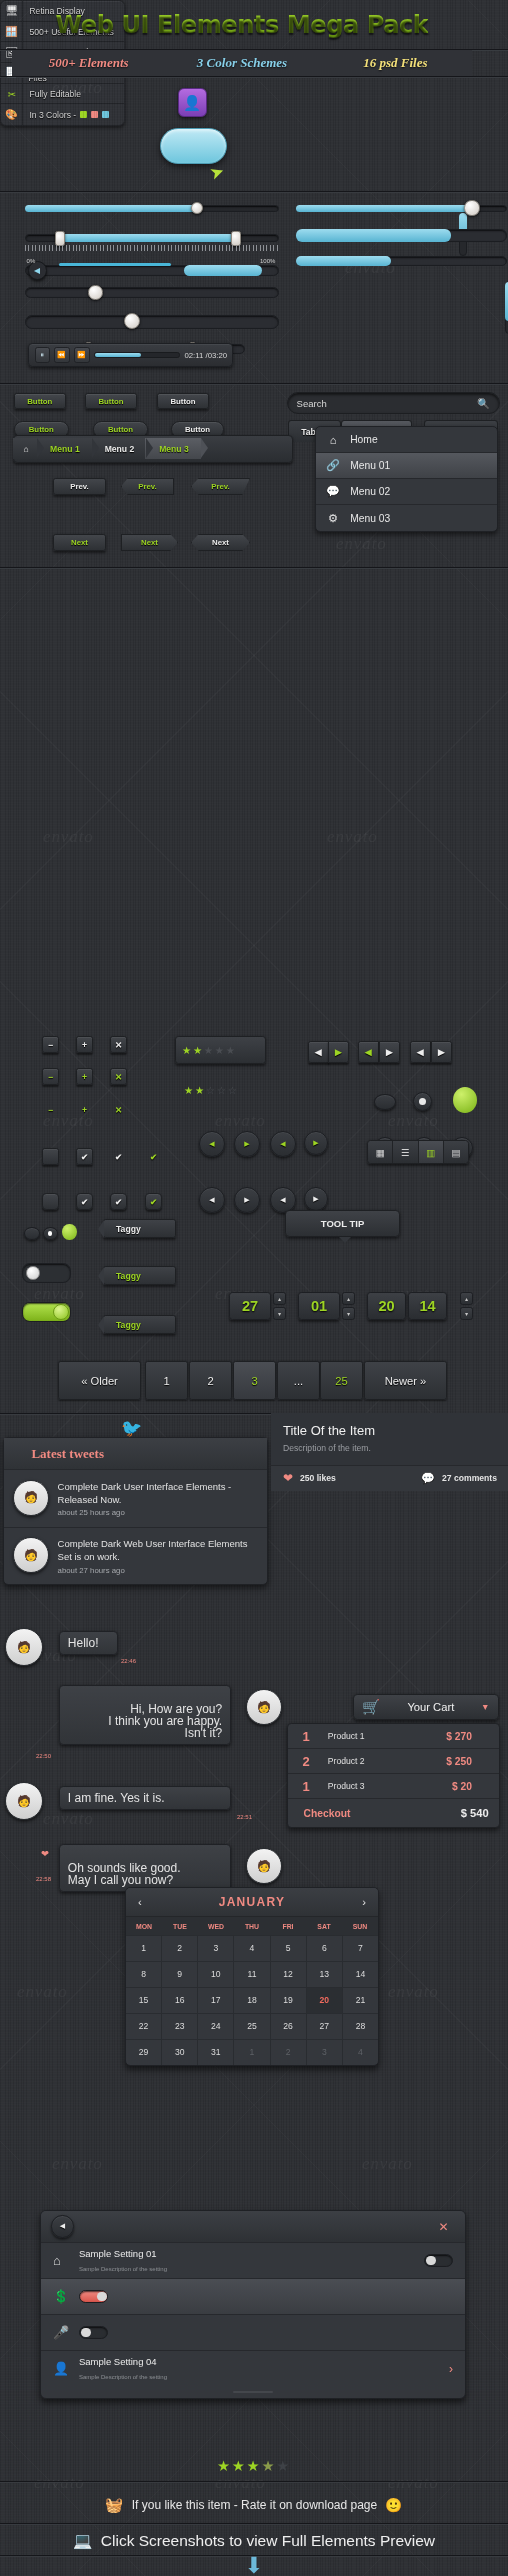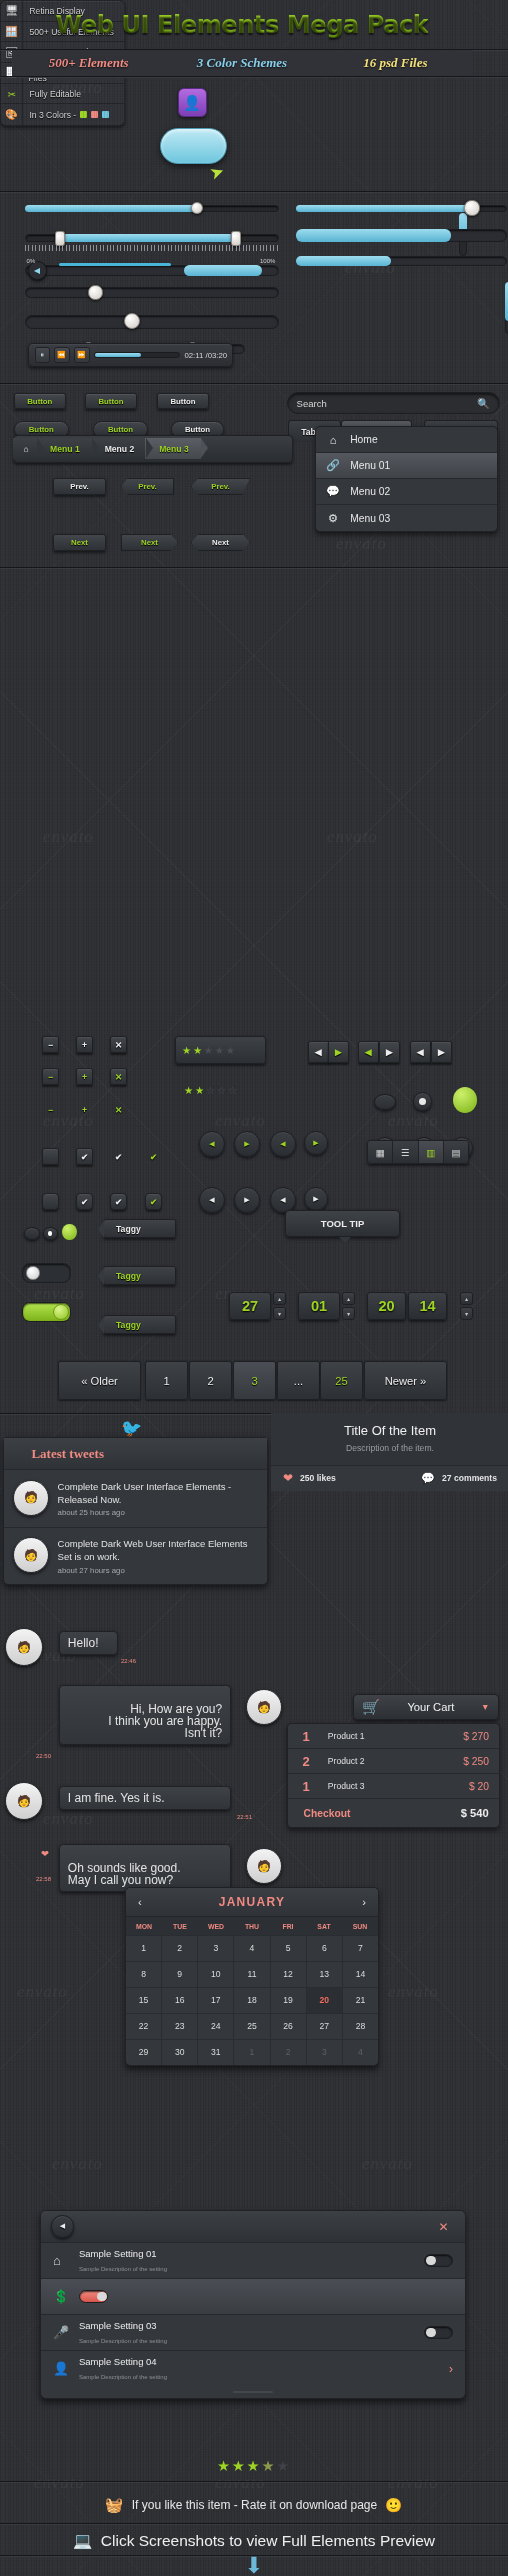--- a/index.html
+++ b/index.html
@@ -205,21 +205,21 @@
 
   
   #cartHd{position:absolute;top:1694px;left:353px;width:146px;height:26px;border-radius:4.3px;
      background:linear-gradient(180deg,#3f4247,#2c2f33);border:0.9px solid #1e2023;
      display:flex;align-items:center;padding:0 8.6px;box-shadow:0 1.7px 3.4px rgba(0,0,0,.5);}
   #cartBody{position:absolute;top:1723px;left:287px;width:213px;border-radius:4.3px;
      background:#34373c;border:0.9px solid #1f2125;overflow:hidden;box-shadow:0 2.6px 5.2px rgba(0,0,0,.5);}
   .crow{display:flex;align-items:center;height:25px;border-bottom:0.9px solid #26282c;padding-left:5.2px;}
   .cq{width:26px;text-align:center;font-size:13px;font-weight:bold;color:#f08a82;}
   .cn{flex:1;font-size:8.6px;color:#e0e0e0;padding-left:8.6px;}
-  .cp{font-size:10.3px;font-weight:normal;color:#f08a82;padding-right:10px;}
+  .cp{font-size:10.3px;font-weight:bold;color:#f08a82;padding-right:27px;}
 
   
   #cal{position:absolute;top:1887px;left:125px;width:254px;border-radius:5.2px;
      background:#34373c;border:0.9px solid #1f2125;overflow:hidden;box-shadow:0 3.4px 6.9px rgba(0,0,0,.55);}
   #calHd{height:28.4px;display:flex;align-items:center;justify-content:space-between;padding:0 12px;
      background:linear-gradient(180deg,#3b3e43,#2f3236);}
   #calHd .m{font-size:12px;font-weight:bold;color:#f08a82;letter-spacing:1.3px;font-family:"Liberation Sans",sans-serif;}
   #calHd span.a{font-size:11.2px;color:#e3e3e3;}
   .dowRow{display:flex;background:#2c2f33;border-top:0.9px solid #242629;}
   .dow{flex:1;text-align:center;font-size:6.9px;font-weight:bold;color:#f08a82;padding:5.2px 0;}
@@ -694,21 +694,21 @@
   <div style="display:flex;align-items:flex-start;padding:9.5px 8.6px;border-top:0.9px solid #26282c;">
     <div class="av" style="position:relative;width:36px;height:36px;flex:0 0 36px;">🧑</div>
     <div style="padding-left:8.6px;">
       <div style="font-size:9.5px;line-height:13px;color:#e2e2e2;">Complete Dark Web User Interface Elements Set is on work.</div>
       <div style="font-size:7.8px;color:#a6a9ad;margin-top:2.6px;">about 27 hours ago</div>
     </div>
   </div>
 </div>
 
 <div style="position:absolute;top:1413px;left:271px;width:238px;">
-  <div style="background:#303338;padding:10.3px 12px 12px;text-align:center;">
+  <div style="background:#303338;padding:10.3px 12px 12px;">
     <div style="font-size:13px;color:#f0f0f0;">Title Of the Item</div>
     <div style="font-size:8.6px;color:#9a9da2;margin-top:4.3px;">Description of the item.</div>
   </div>
   <div style="background:#34373c;border-top:0.9px solid #26282c;height:26px;display:flex;align-items:center;padding:0 12px;gap:6.9px;">
     <span style="font-size:12px;color:#f08a82;">❤</span>
     <span style="font-size:8.6px;color:#e4e4e4;font-weight:bold;">250 likes</span>
     <span style="flex:1"></span>
     <span style="font-size:11.2px;color:#f08a82;">💬</span>
     <span style="font-size:8.6px;color:#e4e4e4;font-weight:bold;">27 comments</span>
   </div>
@@ -843,22 +843,20 @@
       </div>
   </div>
   <div class="srow act">
     <div class="sic actIc">💲</div>
     <div class="sw2 on">
         <div class="k"></div>
       </div>
   </div>
   <div class="srow">
     <div class="sic">🎤</div>
-    <div class="stx"><b>Sample Setting 03</b>
-      <i>Sample Description of the setting</i></div>
     <div class="sw2">
         <div class="k"></div>
       </div>
   </div>
   <div class="srow">
     <div class="sic">👤</div>
     <div class="stx"><b>Sample Setting 04</b>
       <i>Sample Description of the setting</i></div>
     <div style="font-size:12px;color:#f08a82;">›</div>
   </div>

